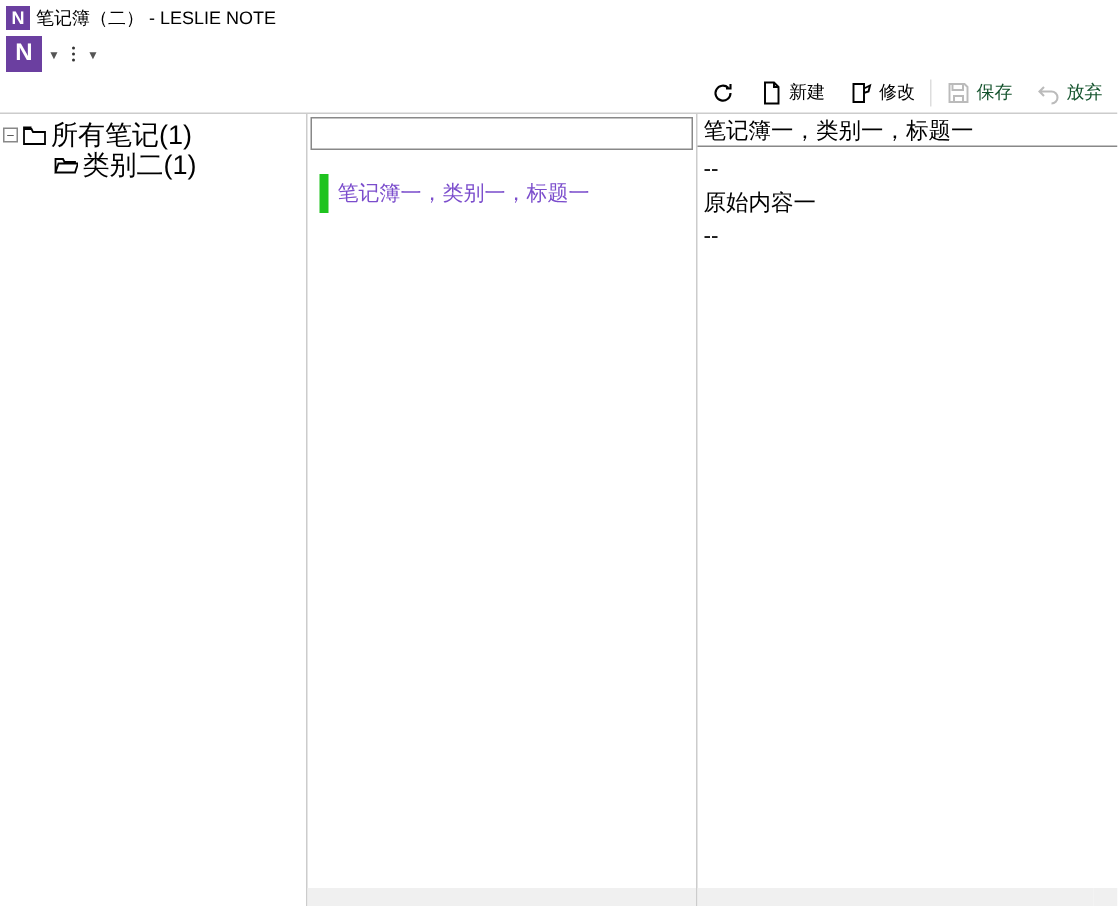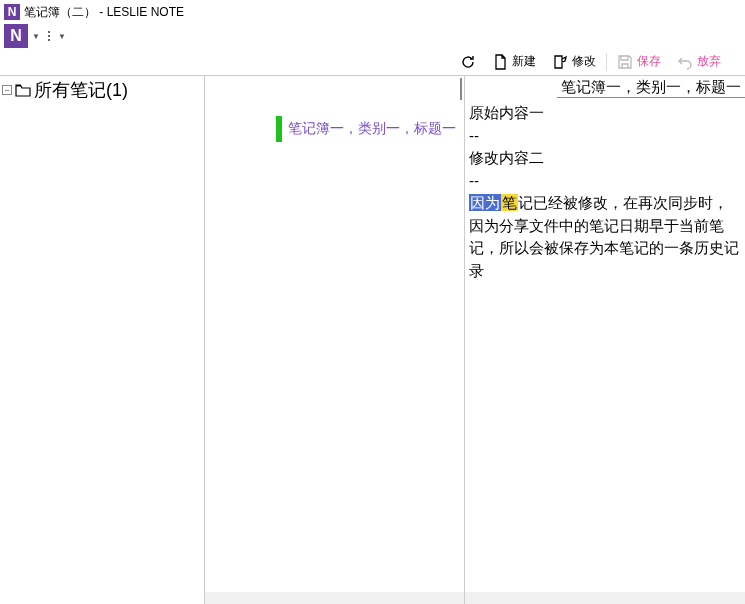--- a/index.html
+++ b/index.html
@@ -9,23 +9,23 @@
     .title-icon { width: 16px; height: 16px; background: #6B3FA0; display: flex; align-items: center; justify-content: center; color: #fff; font-weight: bold; font-size: 12px; margin-right: 4px; }
     .title-text { font-size: 12px; }
     
     .menu-bar { display: flex; align-items: center; height: 24px; padding: 0 4px; gap: 4px; }
     .menu-logo { width: 24px; height: 24px; background: #6B3FA0; color: #fff; display: flex; align-items: center; justify-content: center; font-weight: bold; font-size: 16px; }
     .menu-dropdown { display: flex; align-items: center; cursor: pointer; }
     .chevron-small { font-size: 8px; color: #555; }
     .vdots { display: flex; flex-direction: column; gap: 2px; padding: 0 4px; cursor: pointer; }
     .vdots span { width: 2px; height: 2px; background: #333; border-radius: 50%; }
     
-    .toolbar { display: flex; align-items: center; height: 28px; justify-content: flex-end; padding-right: 18px; gap: 4px; border-bottom: 1px solid #ccc; }
+    .toolbar { display: flex; align-items: center; height: 28px; justify-content: flex-end; padding-right: 4px; gap: 4px; border-bottom: 1px solid #ccc; }
     .tool-btn { display: flex; align-items: center; gap: 4px; padding: 2px 6px; cursor: pointer; font-size: 12px; }
-    .tool-btn.disabled { color: #ec4899; }
+    .tool-btn.disabled { color: #14532d; }
     .tool-icon { display: inline-flex; width: 16px; height: 16px; align-items: center; justify-content: center; }
     .tool-icon svg { width: 16px; height: 16px; }
     .sep { width: 1px; height: 18px; background: #ddd; }
     
     .main-area { display: flex; height: calc(604px - 24px - 24px - 28px); }
     
     .tree-panel { width: 205px; border-right: 1px solid #ccc; padding: 4px 2px; }
     .tree-row { display: flex; align-items: center; height: 20px; gap: 3px; cursor: pointer; }
     .tree-toggle { width: 10px; height: 10px; border: 1px solid #888; display: flex; align-items: center; justify-content: center; font-size: 9px; line-height: 1; color: #555; }
     .tree-indent { width: 14px; }
@@ -39,21 +39,21 @@
     .green-bar { width: 6px; height: 26px; background: #1fc31f; }
     .note-title { color: #7B4DCC; font-size: 14px; }
     
     .content-panel { flex: 1; display: flex; flex-direction: column; }
     .content-title { height: 22px; border-bottom: 1px solid #888; padding: 2px 4px; font-size: 15px; }
     .content-body { flex: 1; padding: 4px; font-size: 15px; line-height: 1.5; word-break: break-all; }
     .content-body p { margin: 0; }
     .hl-blue { background: #4a6dd0; color: #fff; padding: 0 1px; }
     .hl-yellow { background: #f5d93a; padding: 0 1px; }
     
-    .middle-panel, .content-panel { position: relative; align-items: flex-end; }
+    .middle-panel, .content-panel { position: relative; }
     .scrollbar-bottom { position: absolute; bottom: 0; left: 0; right: 16px; height: 12px; background: #f0f0f0; }
     .scrollbar-bottom::after { content: ''; position: absolute; right: -16px; bottom: 0; width: 16px; height: 12px; background: #f0f0f0; }
   </style>
 </head>
 <body>
 
 <div class="title-bar">
   <div class="title-icon">N</div>
   <span class="title-text">笔记簿（二） - LESLIE NOTE</span>
 </div>
@@ -121,38 +121,46 @@
   <div class="tree-panel">
     <div class="tree-row">
       <span class="tree-toggle">−</span>
       <span class="folder-icon">
         <svg viewBox="0 0 16 14" fill="none" stroke="#000" stroke-width="1.2">
             <path d="M1 3h5l1 2h8v8H1z M1 3V2h5"></path>
           </svg>
       </span>
       <span class="tree-label">所有笔记(1)</span>
     </div>
+    <div class="tree-row">
+      <span class="tree-indent"></span>
+      <span class="tree-indent"></span>
+      <span class="folder-icon">
+        <svg viewBox="0 0 16 14" fill="none" stroke="#000" stroke-width="1.2">
+            <path d="M1 12V3h5l1 2h7v1 M1 12l2-6h13l-2 6z"></path>
+          </svg>
+      </span>
+      <span class="tree-label">类别二(1)</span>
+    </div>
   </div>
 
   <div class="middle-panel">
     <div class="search-box"></div>
     <div class="note-list">
       <div class="note-item">
         <div class="green-bar"></div>
         <span class="note-title">笔记簿一，类别一，标题一</span>
       </div>
     </div>
     <div class="scrollbar-bottom"></div>
   </div>
 
   <div class="content-panel">
     <div class="content-title">笔记簿一，类别一，标题一</div>
     <div class="content-body">
+      <p>--</p>
       <p>原始内容一</p>
       <p>--</p>
-      <p>修改内容二</p>
-      <p>--</p>
-      <p><span class="hl-blue">因为</span><span class="hl-yellow">笔</span><span>记已经被修改，在再次同步时，因为分享文件中的笔记日期早于当前笔记，所以会被保存为本笔记的一条历史记录</span></p>
     </div>
     <div class="scrollbar-bottom"></div>
   </div>
 
 </div>
 
 </body></html>

